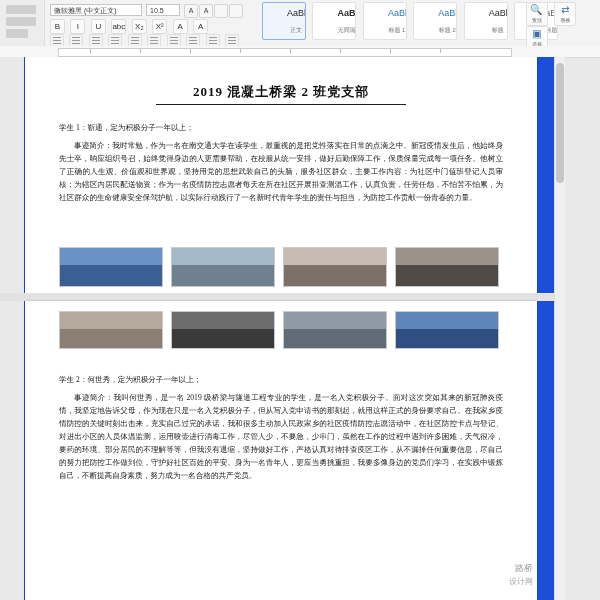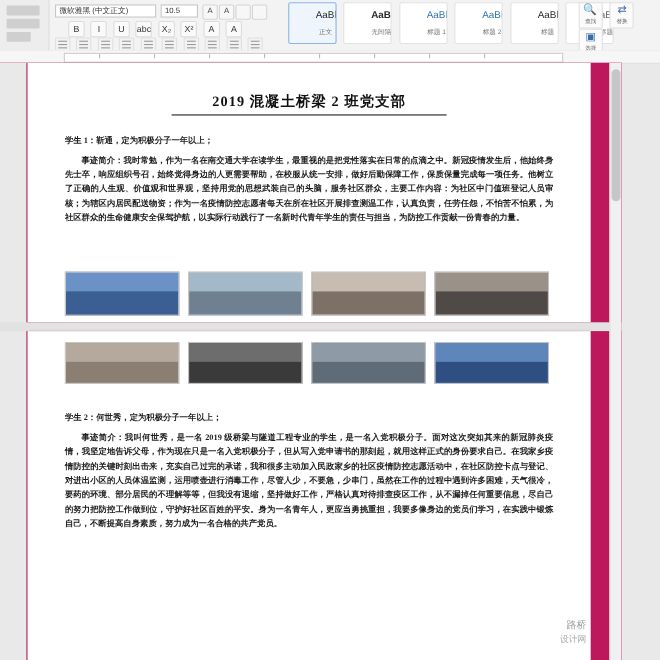--- a/index.html
+++ b/index.html
@@ -47,21 +47,21 @@
     border:1px solid #c6c6c6;background:#fff;
     font-size:7px;line-height:12px;color:#333;padding-left:3px;
     box-sizing:border-box;
   }
   .mini-btn{
     position:absolute;top:2px;width:12px;height:12px;
     border:1px solid #d5d5d5;background:#f7f7f7;border-radius:2px;
     font-size:7px;line-height:12px;text-align:center;color:#444;
   }
   .fmt-row{
-    position:absolute;left:12px;top:17px;height:13px;
+    position:absolute;left:0;top:17px;height:13px;
   }
   .fmt-btn{
     display:inline-block;width:13px;height:13px;margin-right:1px;
     border:1px solid #dcdcdc;background:#fafafa;border-radius:2px;
     font-size:8px;line-height:13px;text-align:center;color:#333;
     vertical-align:top;
   }
   .para-row{
     position:absolute;left:0;top:32px;height:11px;
   }
@@ -112,21 +112,21 @@
     position:absolute;left:58px;top:2px;width:452px;height:7px;
     background:#ffffff;border:1px solid #cdcdcd;
   }
   .ruler .mark{
     position:absolute;top:3px;width:1px;height:4px;background:#bbb;
   }
 
   
   .docarea{
     position:absolute;left:0;top:57px;width:565px;height:543px;
-    background:#be185d;overflow:hidden;
+    background:#1d4ed8;overflow:hidden;
   }
   .page{
     position:absolute;background:#ffffff;
     box-shadow:0 0 2px rgba(0,0,0,0.25);
   }
   .page1{left:25px;top:0px;width:512px;height:236px;}
   .page2{left:25px;top:244px;width:512px;height:300px;}
 
   .scroll-left{
     position:absolute;left:0;top:0;width:24px;height:543px;background:#e9e9e9;
@@ -143,21 +143,20 @@
     margin:26px 0 0 0;letter-spacing:1px;
     font-family:"Liberation Serif", serif;
   }
   .title-rule{
     width:250px;height:1px;background:#1f1f1f;margin:3px auto 0 auto;
   }
   .para{
     margin:0 34px;font-size:7.6px;line-height:13px;color:#1c1c1c;
     text-align:justify;text-justify:inter-ideograph;
     font-family:"Liberation Serif", serif;
-    font-weight:bold;
   }
   .para.head{margin-top:16px;}
   .para.body{margin-top:5px;text-indent:15px;}
 
   
   .photos{
     position:absolute;left:34px;width:444px;height:0;
   }
   .ph{
     position:absolute;top:0;height:100%;background:#8d9aa6;overflow:hidden;

